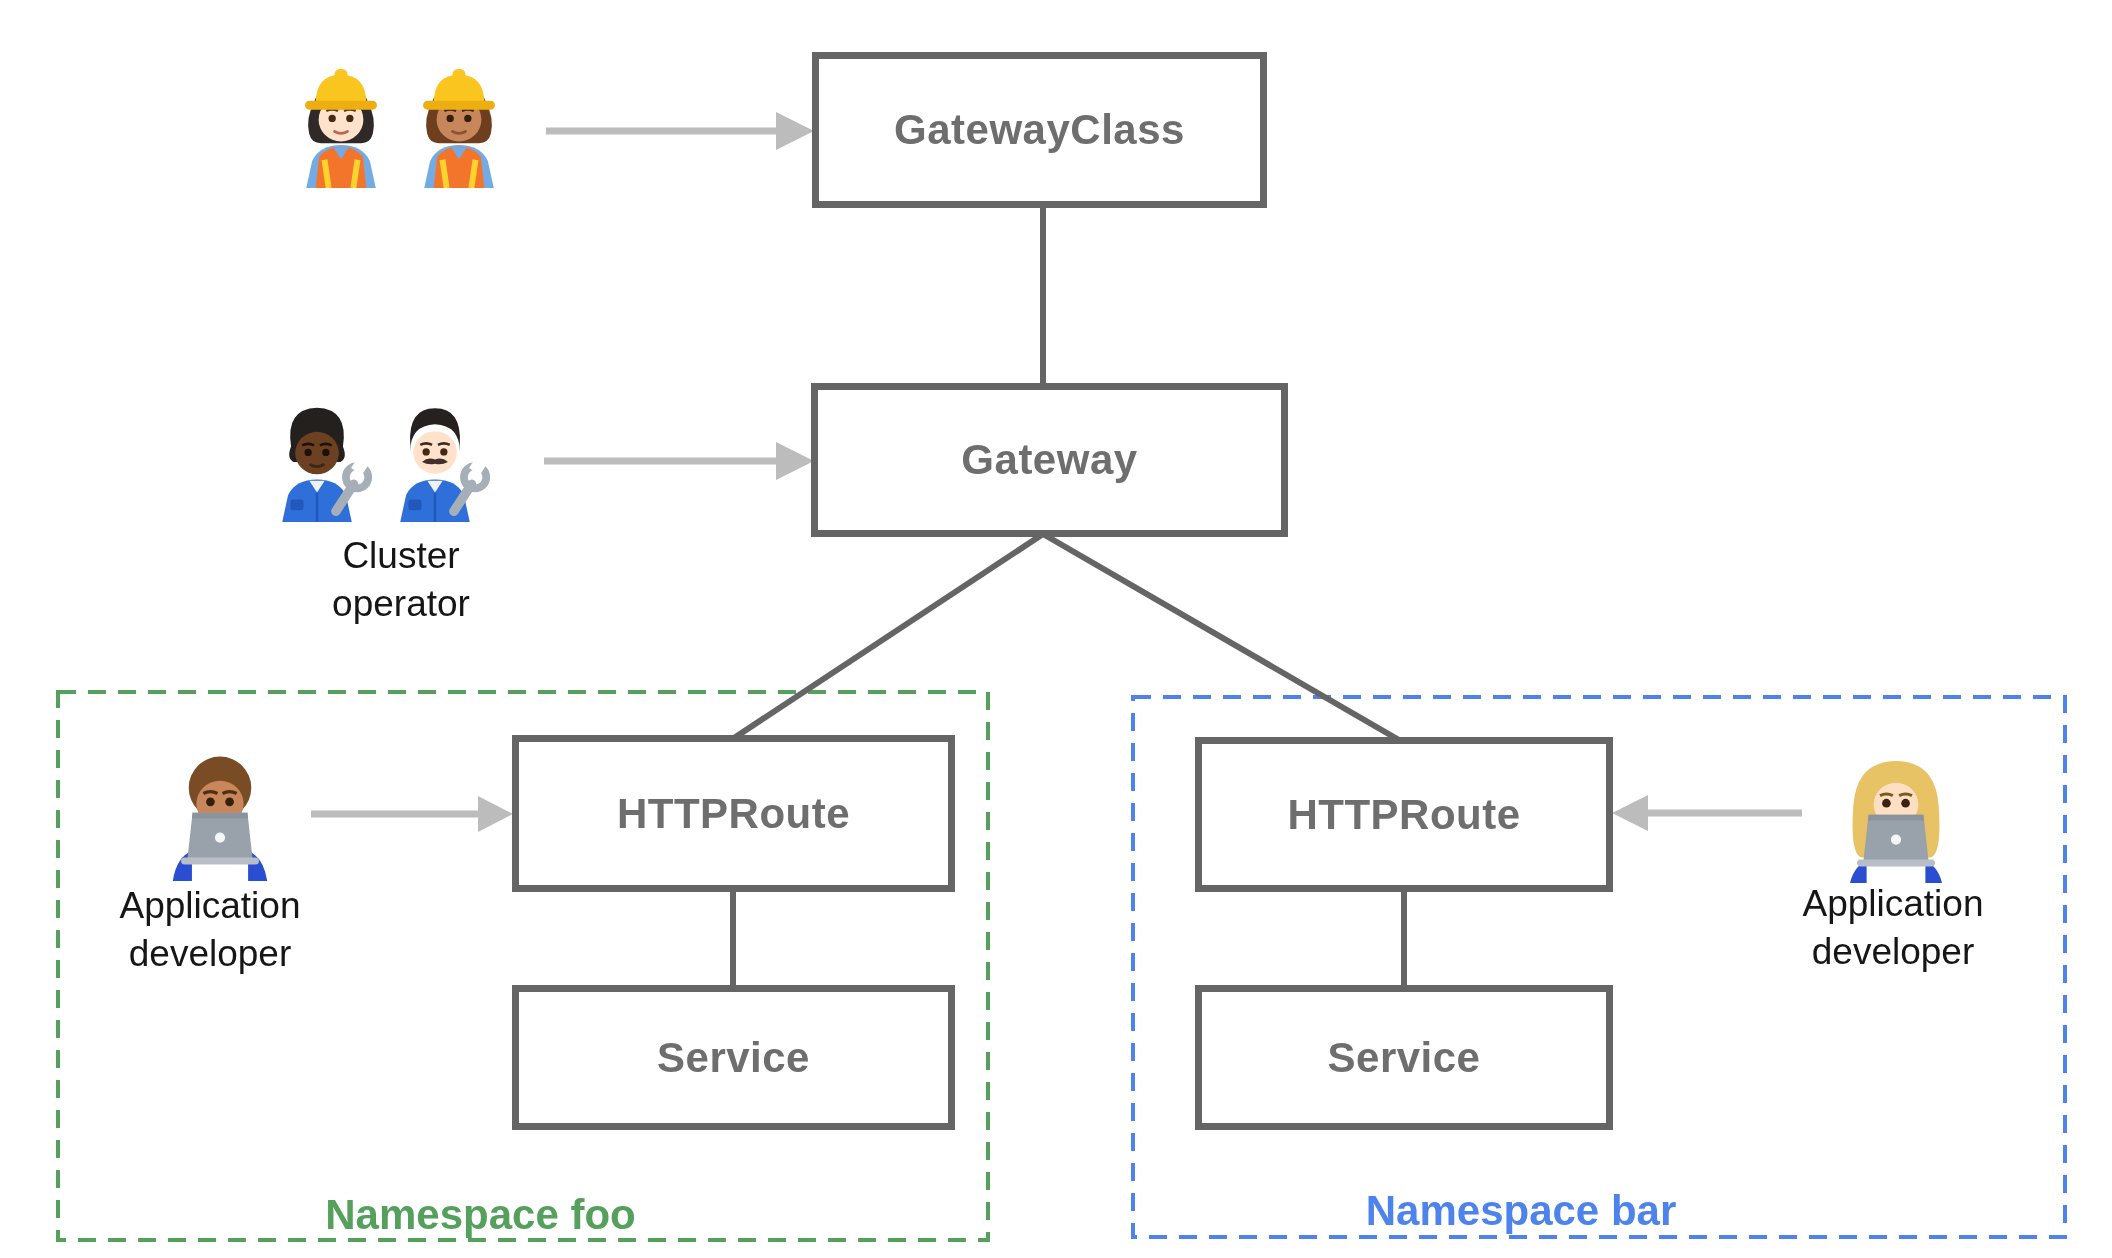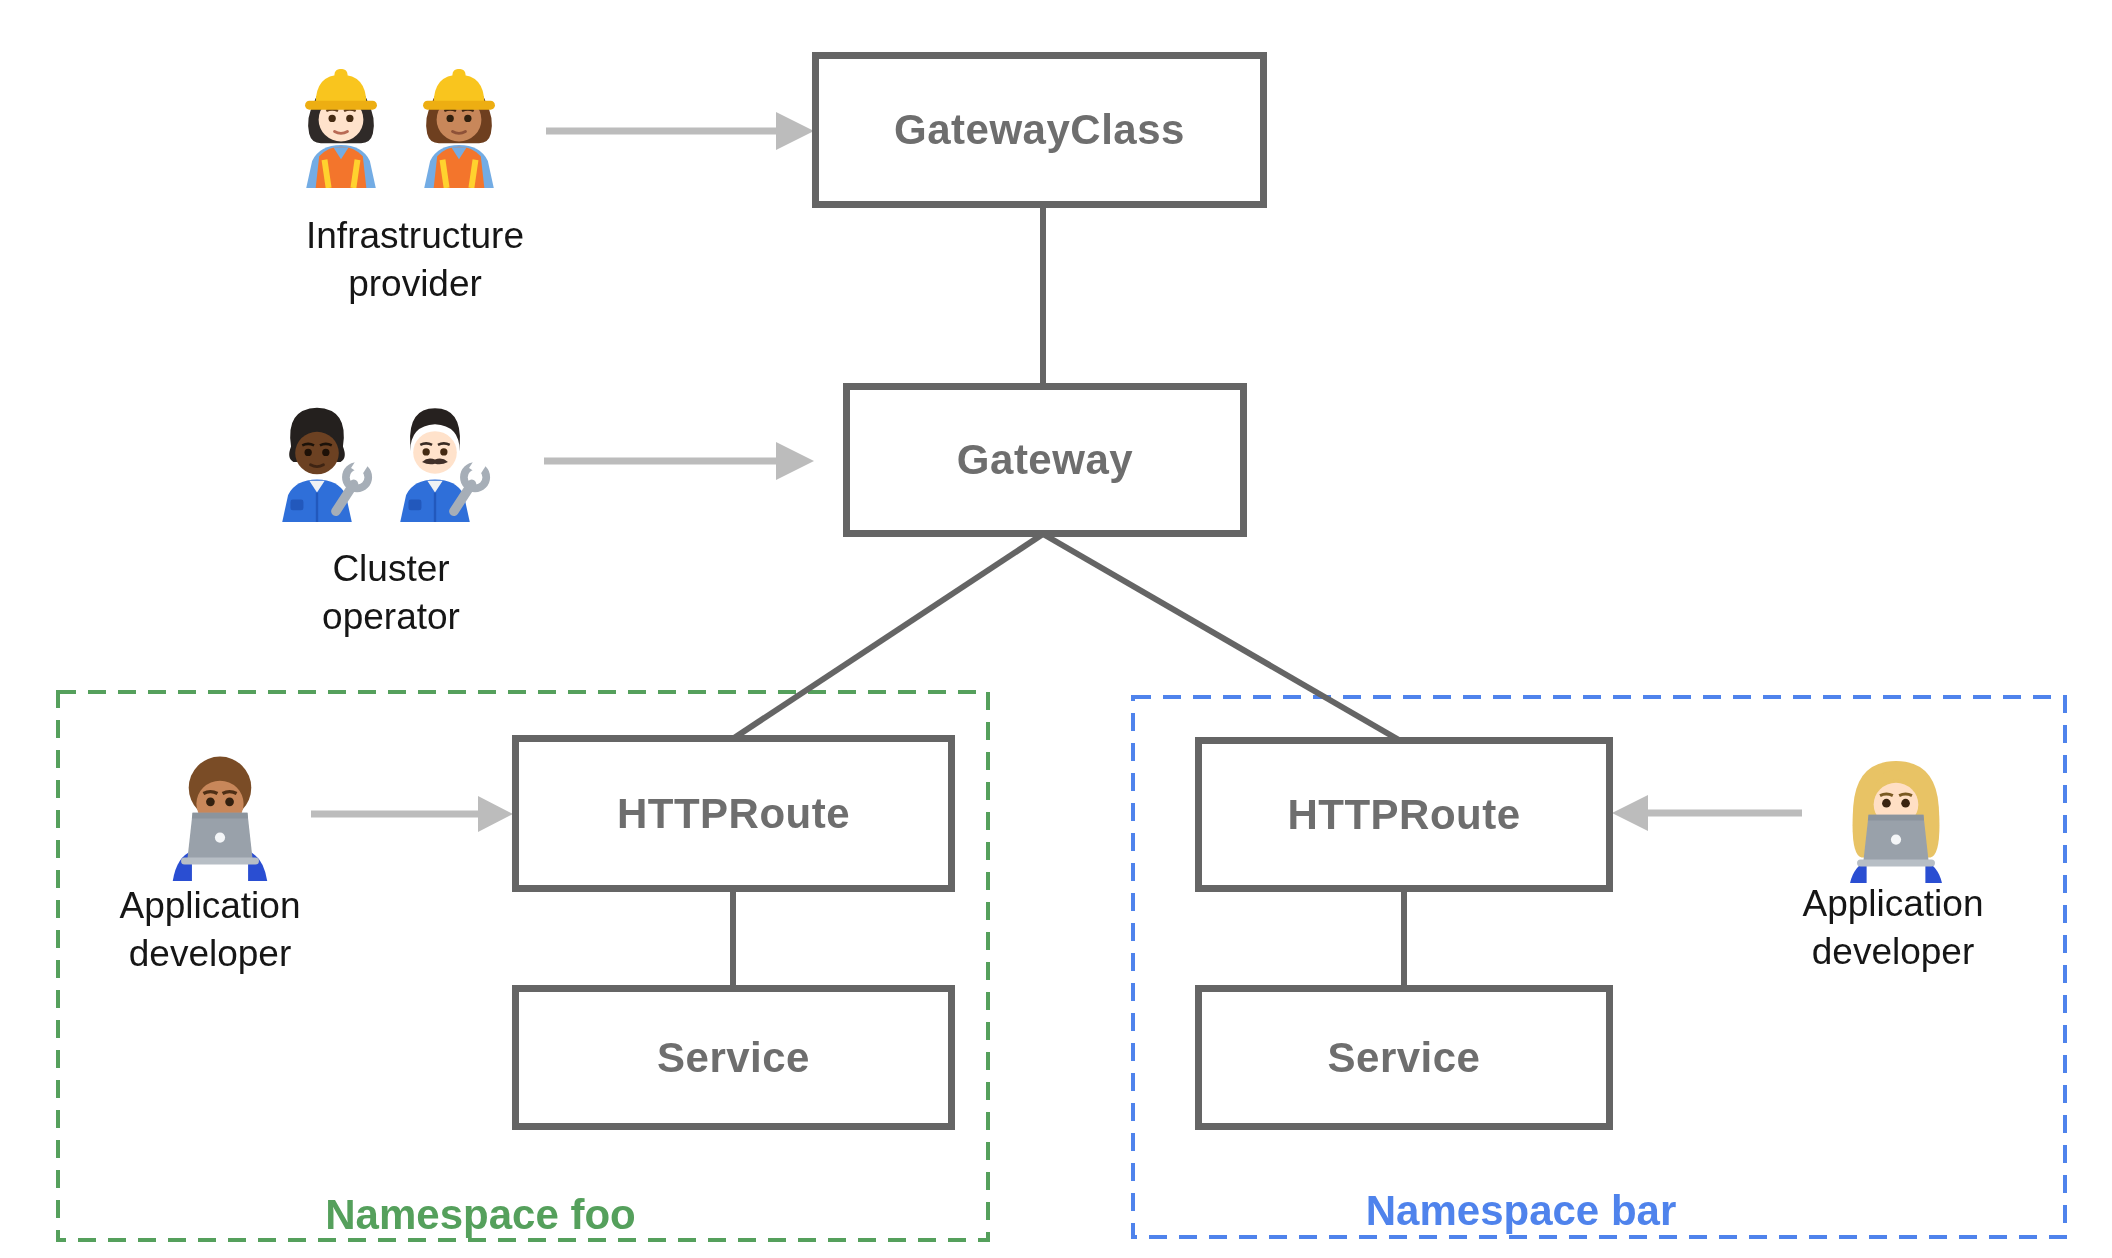--- a/index.html
+++ b/index.html
@@ -7,30 +7,30 @@
     position:relative;width:2112px;height:1258px;background:#ffffff;
     font-family:"Liberation Sans",sans-serif;overflow:hidden;
   }
   #overlay{position:absolute;left:0;top:0;}
   .node{
     position:absolute;background:#ffffff;border:7px solid #656565;box-sizing:border-box;
     display:flex;align-items:center;justify-content:center;
     color:#6e6e6e;font-weight:bold;font-size:42px;letter-spacing:.5px;
   }
   #n-gatewayclass{left:812px;top:52px;width:455px;height:156px;}
-  #n-gateway{left:811px;top:383px;width:404px;height:154px;margin-left:32px;}
+  #n-gateway{left:811px;top:383px;width:477px;height:154px;}
   #n-httproute-foo{left:512px;top:735px;width:443px;height:157px;}
   #n-service-foo{left:512px;top:985px;width:443px;height:145px;}
   #n-httproute-bar{left:1195px;top:737px;width:418px;height:155px;}
   #n-service-bar{left:1195px;top:985px;width:418px;height:145px;}
   .persona-label{
     position:absolute;color:#161616;font-size:37px;line-height:48px;text-align:center;
   }
   #lbl-infra{left:255px;top:212px;width:320px;}
-  #lbl-cluster{left:276px;top:532px;width:230px;margin-top:13px;}
+  #lbl-cluster{left:286px;top:532px;width:230px;}
   #lbl-dev-foo{left:70px;top:882px;width:280px;}
   #lbl-dev-bar{left:1753px;top:880px;width:280px;}
   .ns-label{position:absolute;font-weight:bold;font-size:42px;line-height:46px;text-align:center;}
   #lbl-ns-foo{left:58px;top:1192px;width:845px;color:#55a05c;}
   #lbl-ns-bar{left:1133px;top:1188px;width:776px;color:#4f83ec;}
   .persona-icons{position:absolute;display:flex;gap:0;align-items:flex-end;}
   #icons-infra{left:282px;top:56px;}
   #icons-cluster{left:258px;top:390px;}
   #icons-dev-foo{left:156px;top:738px;}
   #icons-dev-bar{left:1832px;top:740px;}
@@ -115,21 +115,20 @@
       <rect x="44.5" y="11" width="11" height="10" rx="4.5" fill="#f9c51e"></rect>
       <path d="M28.5 40.5 Q28.5 16 50 16 Q71.5 16 71.5 40.5 Z" fill="#f9c51e"></path>
       <rect x="19.5" y="38" width="61" height="7.5" rx="3.75" fill="#edae12"></rect>
       <path d="M20.5 112 L25.5 89 Q32 75.5 50 75.5 Q68 75.5 74.5 89 L79.5 112 Z" fill="#73ace4"></path>
       <path d="M28.5 112 L31.5 85 Q39 77 50 77 Q61 77 68.5 85 L71.5 112 Z" fill="#f3752c"></path>
       <path d="M36 88 L39.5 112" stroke="#ffd22e" stroke-width="5"></path>
       <path d="M64 88 L60.5 112" stroke="#ffd22e" stroke-width="5"></path>
       <path d="M43.5 77.5 L56.5 77.5 L50 87.5 Z" fill="#73ace4"></path>
     </svg>
   </div>
-  <div class="persona-label" id="lbl-infra">Infrastructure provider</div>
 
   <div class="persona-icons" id="icons-cluster">
     <svg viewBox="0 0 100 112" width="118" height="132">
       <path d="M28 48 Q23 16 50 15 Q77 16 72 48 Q76 58 70 61 L30 61 Q24 58 28 48 Z" fill="#24201e"></path>
       <ellipse cx="50" cy="53.5" rx="18.5" ry="18" fill="#6c4122"></ellipse>
       <path d="M37.5 47 Q42.5 44.5 47.5 47" stroke="#1c1209" stroke-width="2.2" fill="none"></path>
       <path d="M52.5 47 Q57.5 44.5 62.5 47" stroke="#1c1209" stroke-width="2.2" fill="none"></path>
       <circle cx="42.5" cy="53" r="3.1" fill="#1e1107"></circle>
         <circle cx="57.5" cy="53" r="3.1" fill="#1e1107"></circle>
       <path d="M44.5 63.5 Q50 66.5 55.5 63.5" stroke="#3e2413" stroke-width="2.4" fill="none" stroke-linecap="round"></path>

